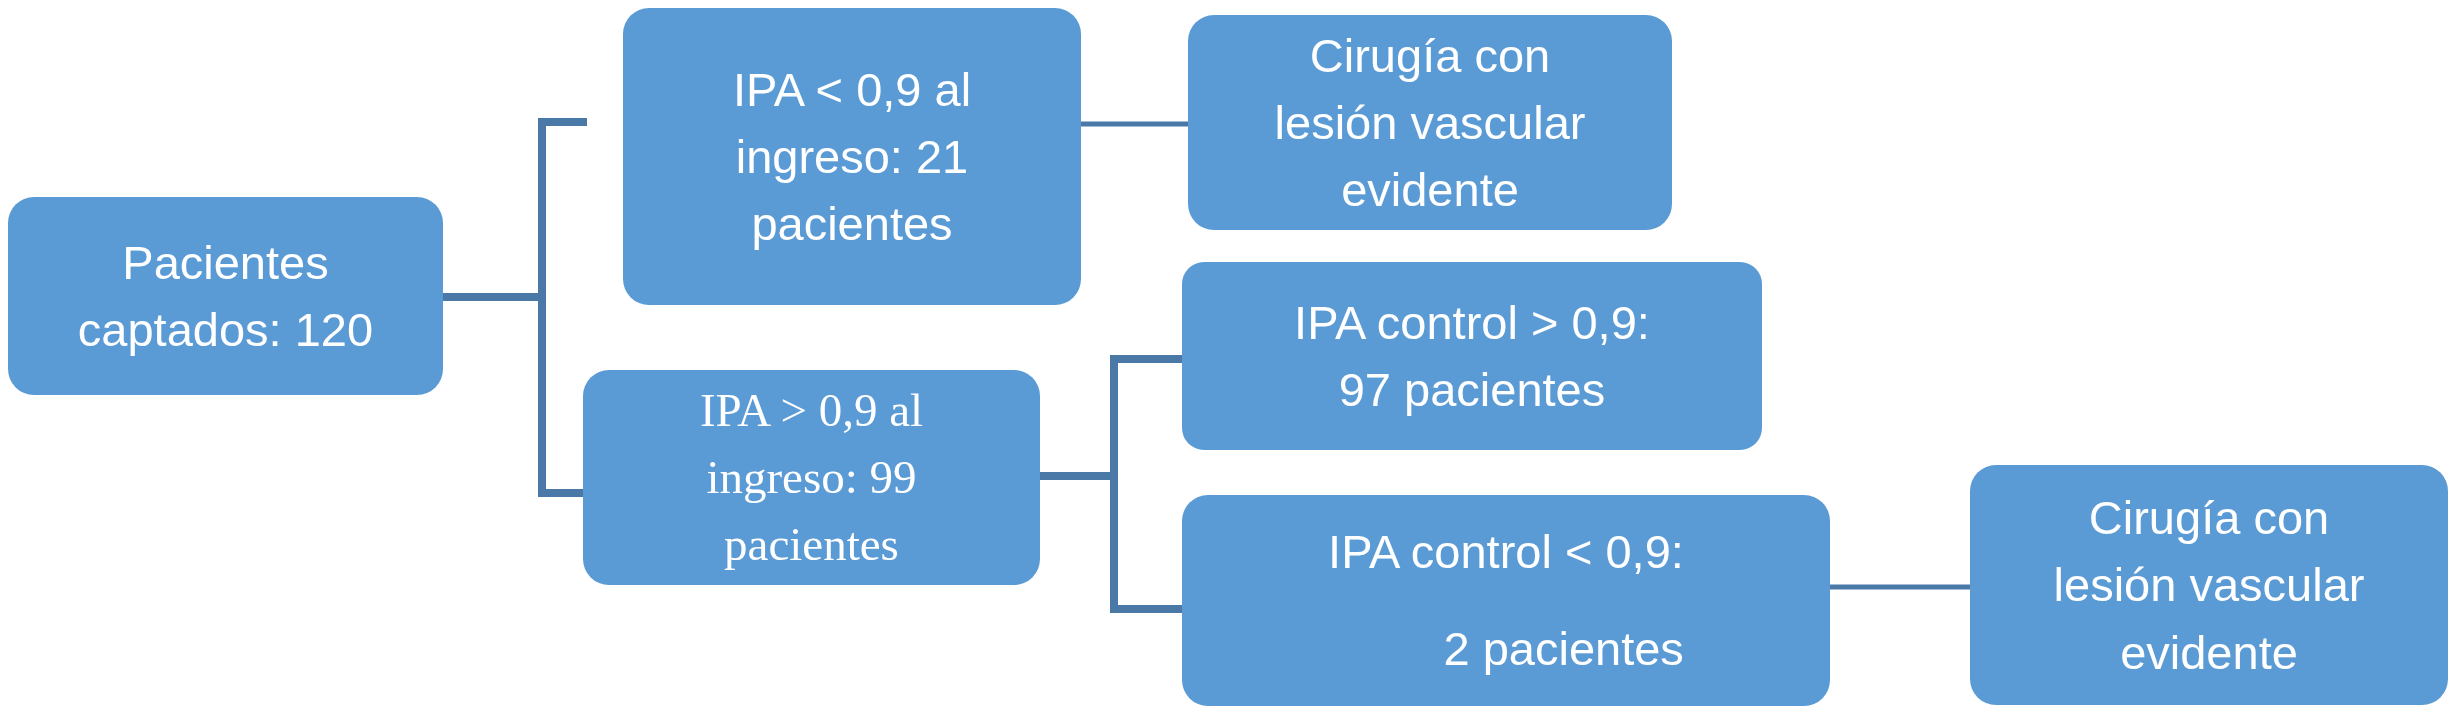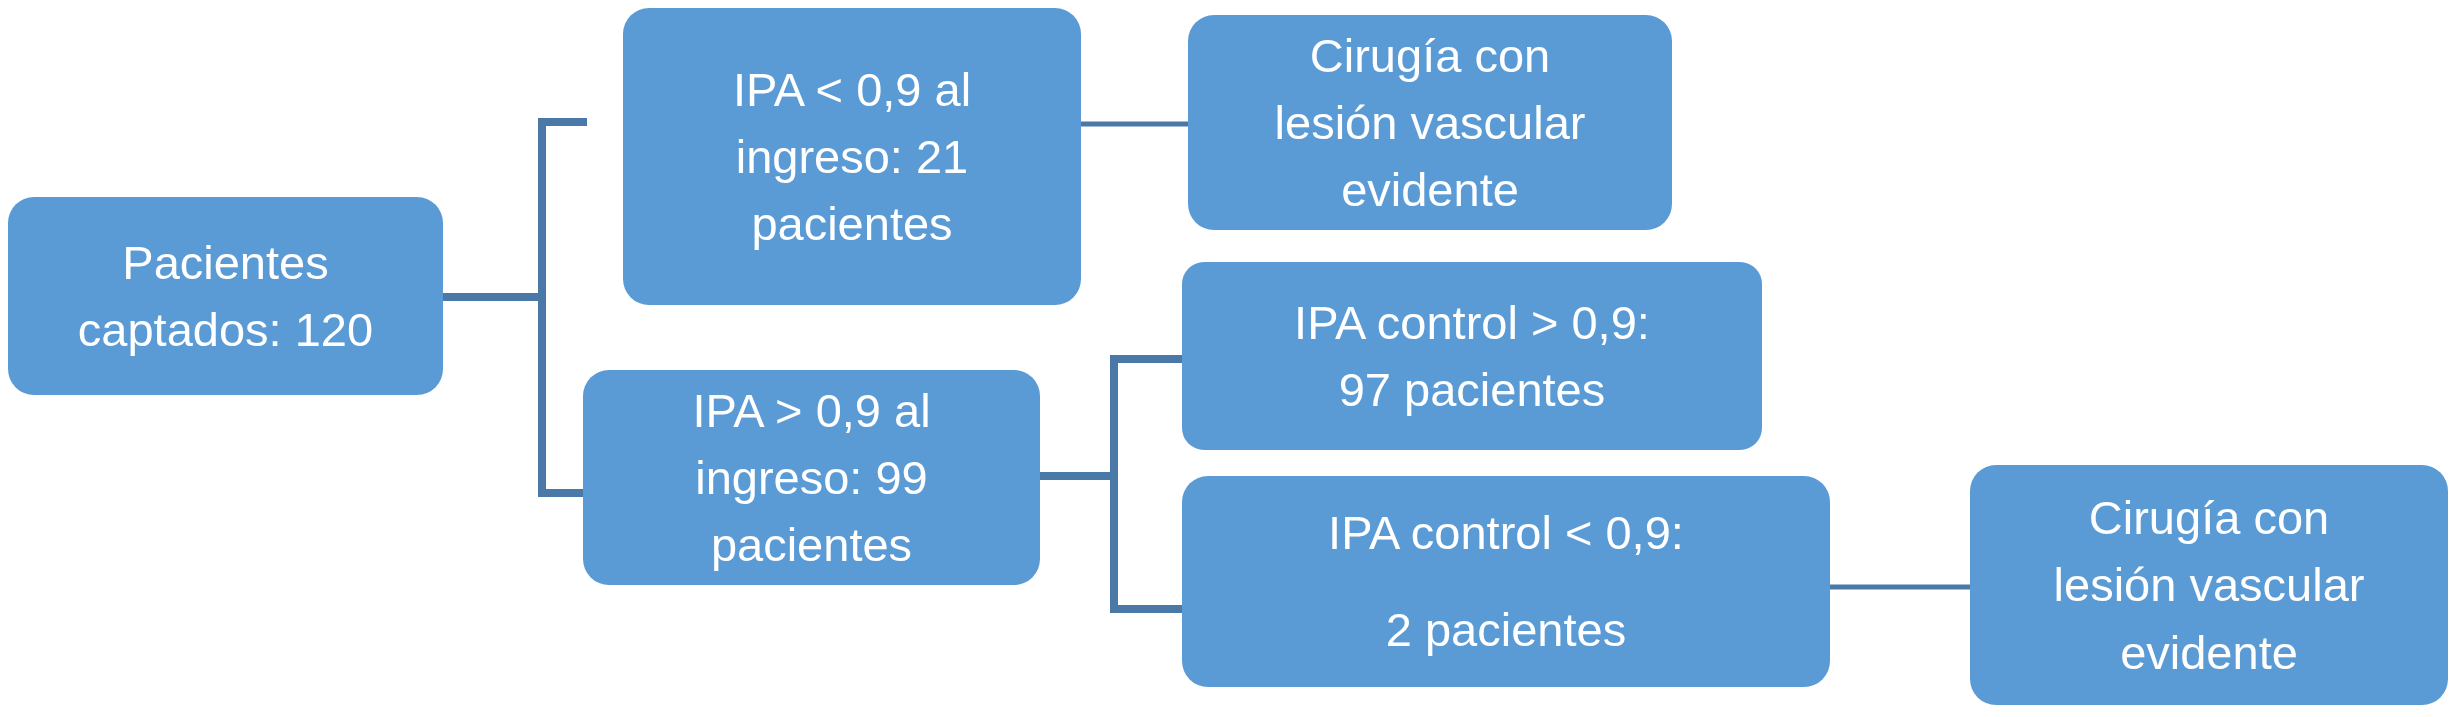--- a/index.html
+++ b/index.html
@@ -37,23 +37,23 @@
     align-items:center;
     justify-content:center;
     text-align:center;
     font-size:47px;
     line-height:1.43;
     white-space:pre-line;
   }
   .node-1{left:8px;   top:197px; width:435px; height:198px;}
   .node-2{left:587px; top:8px;   width:458px; height:297px;margin-left:36px;}
   .node-3{left:1188px;top:15px;  width:484px; height:215px;}
-  .node-4{left:583px; top:370px; width:457px; height:215px;}
+  .node-4{left:583px; top:370px; width:457px; height:215px;font-family:Liberation Serif, serif;}
   .node-5{left:1182px;top:262px; width:580px; height:188px;border-radius:22px;}
-  .node-6{left:1182px;top:476px; width:648px; height:211px; line-height:2.05;}
+  .node-6{left:1182px;top:495px; width:648px; height:211px; line-height:2.05;text-align:right;}
   .node-7{left:1970px;top:465px; width:478px; height:240px;}
 </style>
 </head>
 <body>
 
 <div class="canvas">
 
   <svg class="connector-layer" viewBox="0 0 2458 717" xmlns="http://www.w3.org/2000/svg">
     <path d="M443 297 H546" stroke-width="8"></path>
     <path d="M587 122 H542 V493 H583" stroke-width="8"></path>

